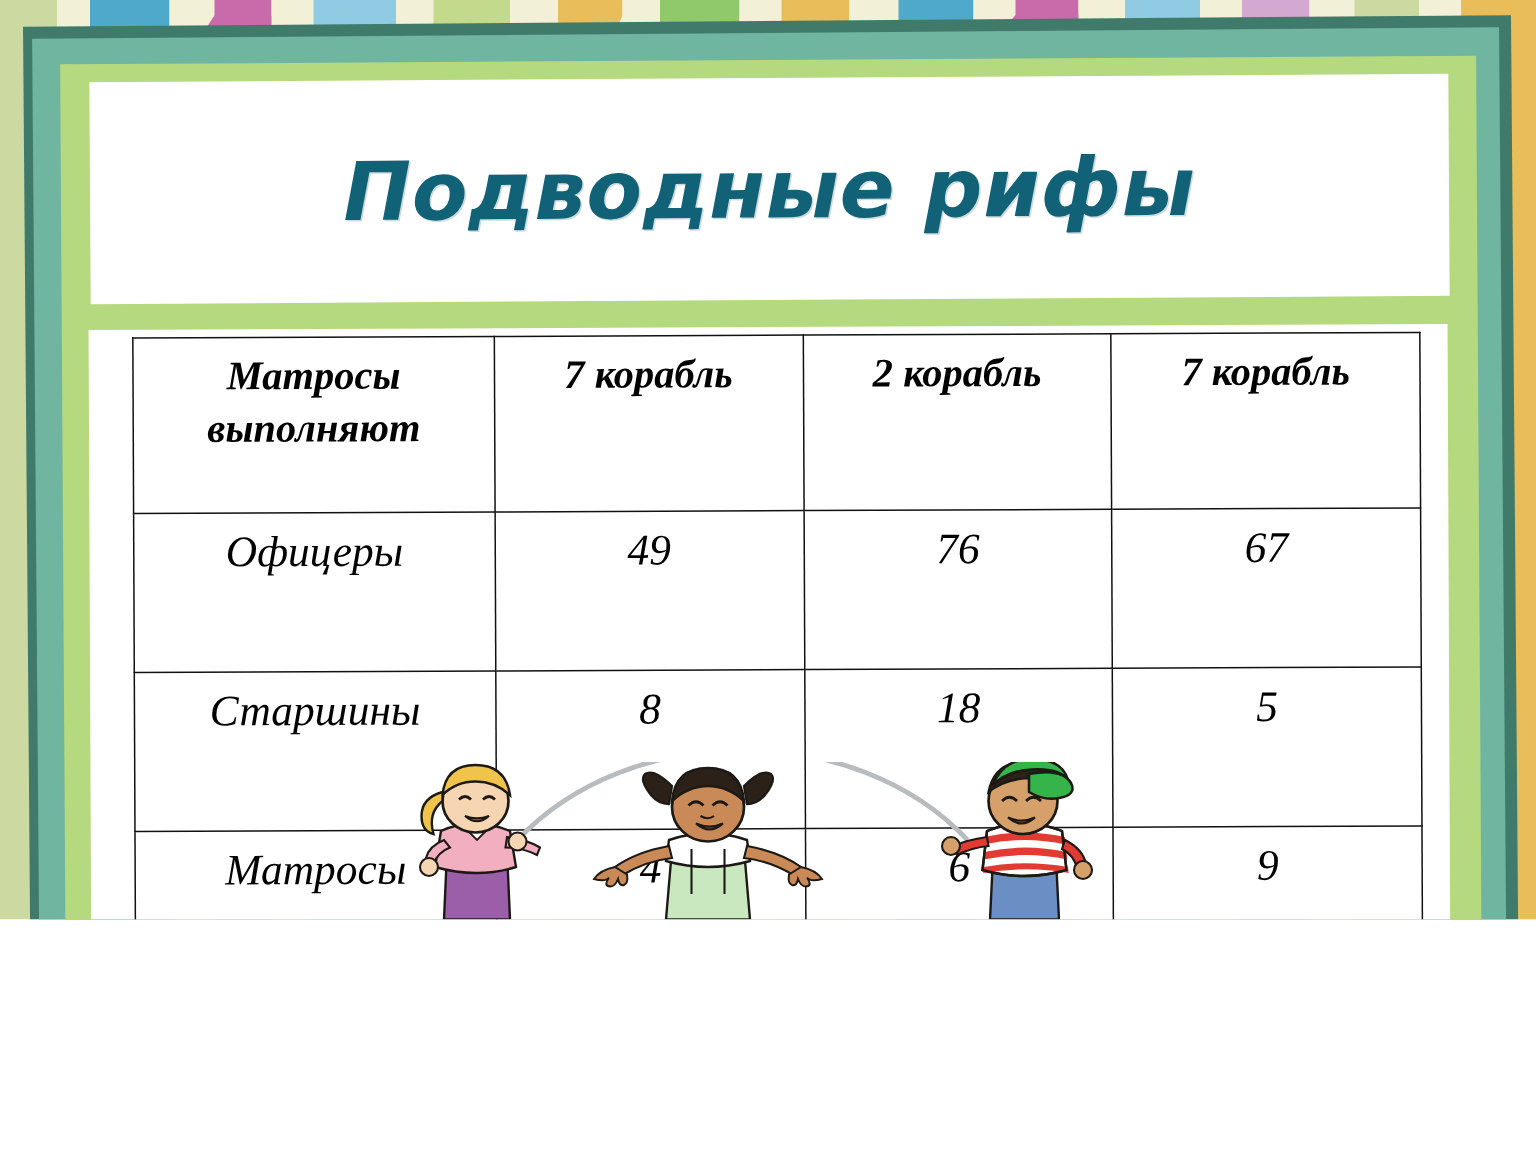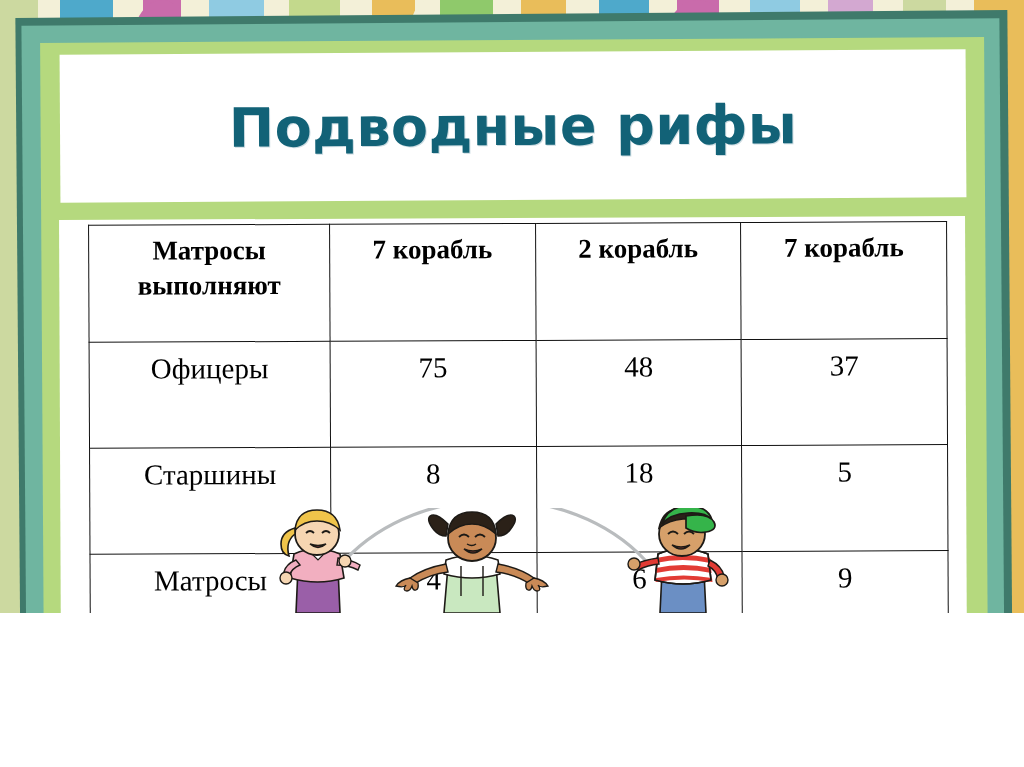--- a/index.html
+++ b/index.html
@@ -7,20 +7,21 @@
     padding: 0;
     background: #ffffff;
   }
   #slide {
     position: relative;
     width: 1024px;
     height: 613px;
     overflow: hidden;
     font-family: "Liberation Serif", serif;
     background: #f3f0d8;
+    font-style: italic;
   }
 
   
   .stripes {
     position: absolute;
     inset: 0;
     display: flex;
   }
   .stripe {
     height: 100%;
@@ -221,23 +222,23 @@
             <span>выполняют</span>
           </th>
           <th>7 корабль</th>
           <th>2 корабль</th>
           <th>7 корабль</th>
         </tr>
       </thead>
       <tbody>
         <tr>
           <td>Офицеры</td>
-          <td>75</td>
-          <td>48</td>
-          <td>37</td>
+          <td>49</td>
+          <td>76</td>
+          <td>67</td>
         </tr>
         <tr>
           <td>Старшины</td>
           <td>8</td>
           <td>18</td>
           <td>5</td>
         </tr>
         <tr>
           <td>Матросы</td>
           <td>4</td>

